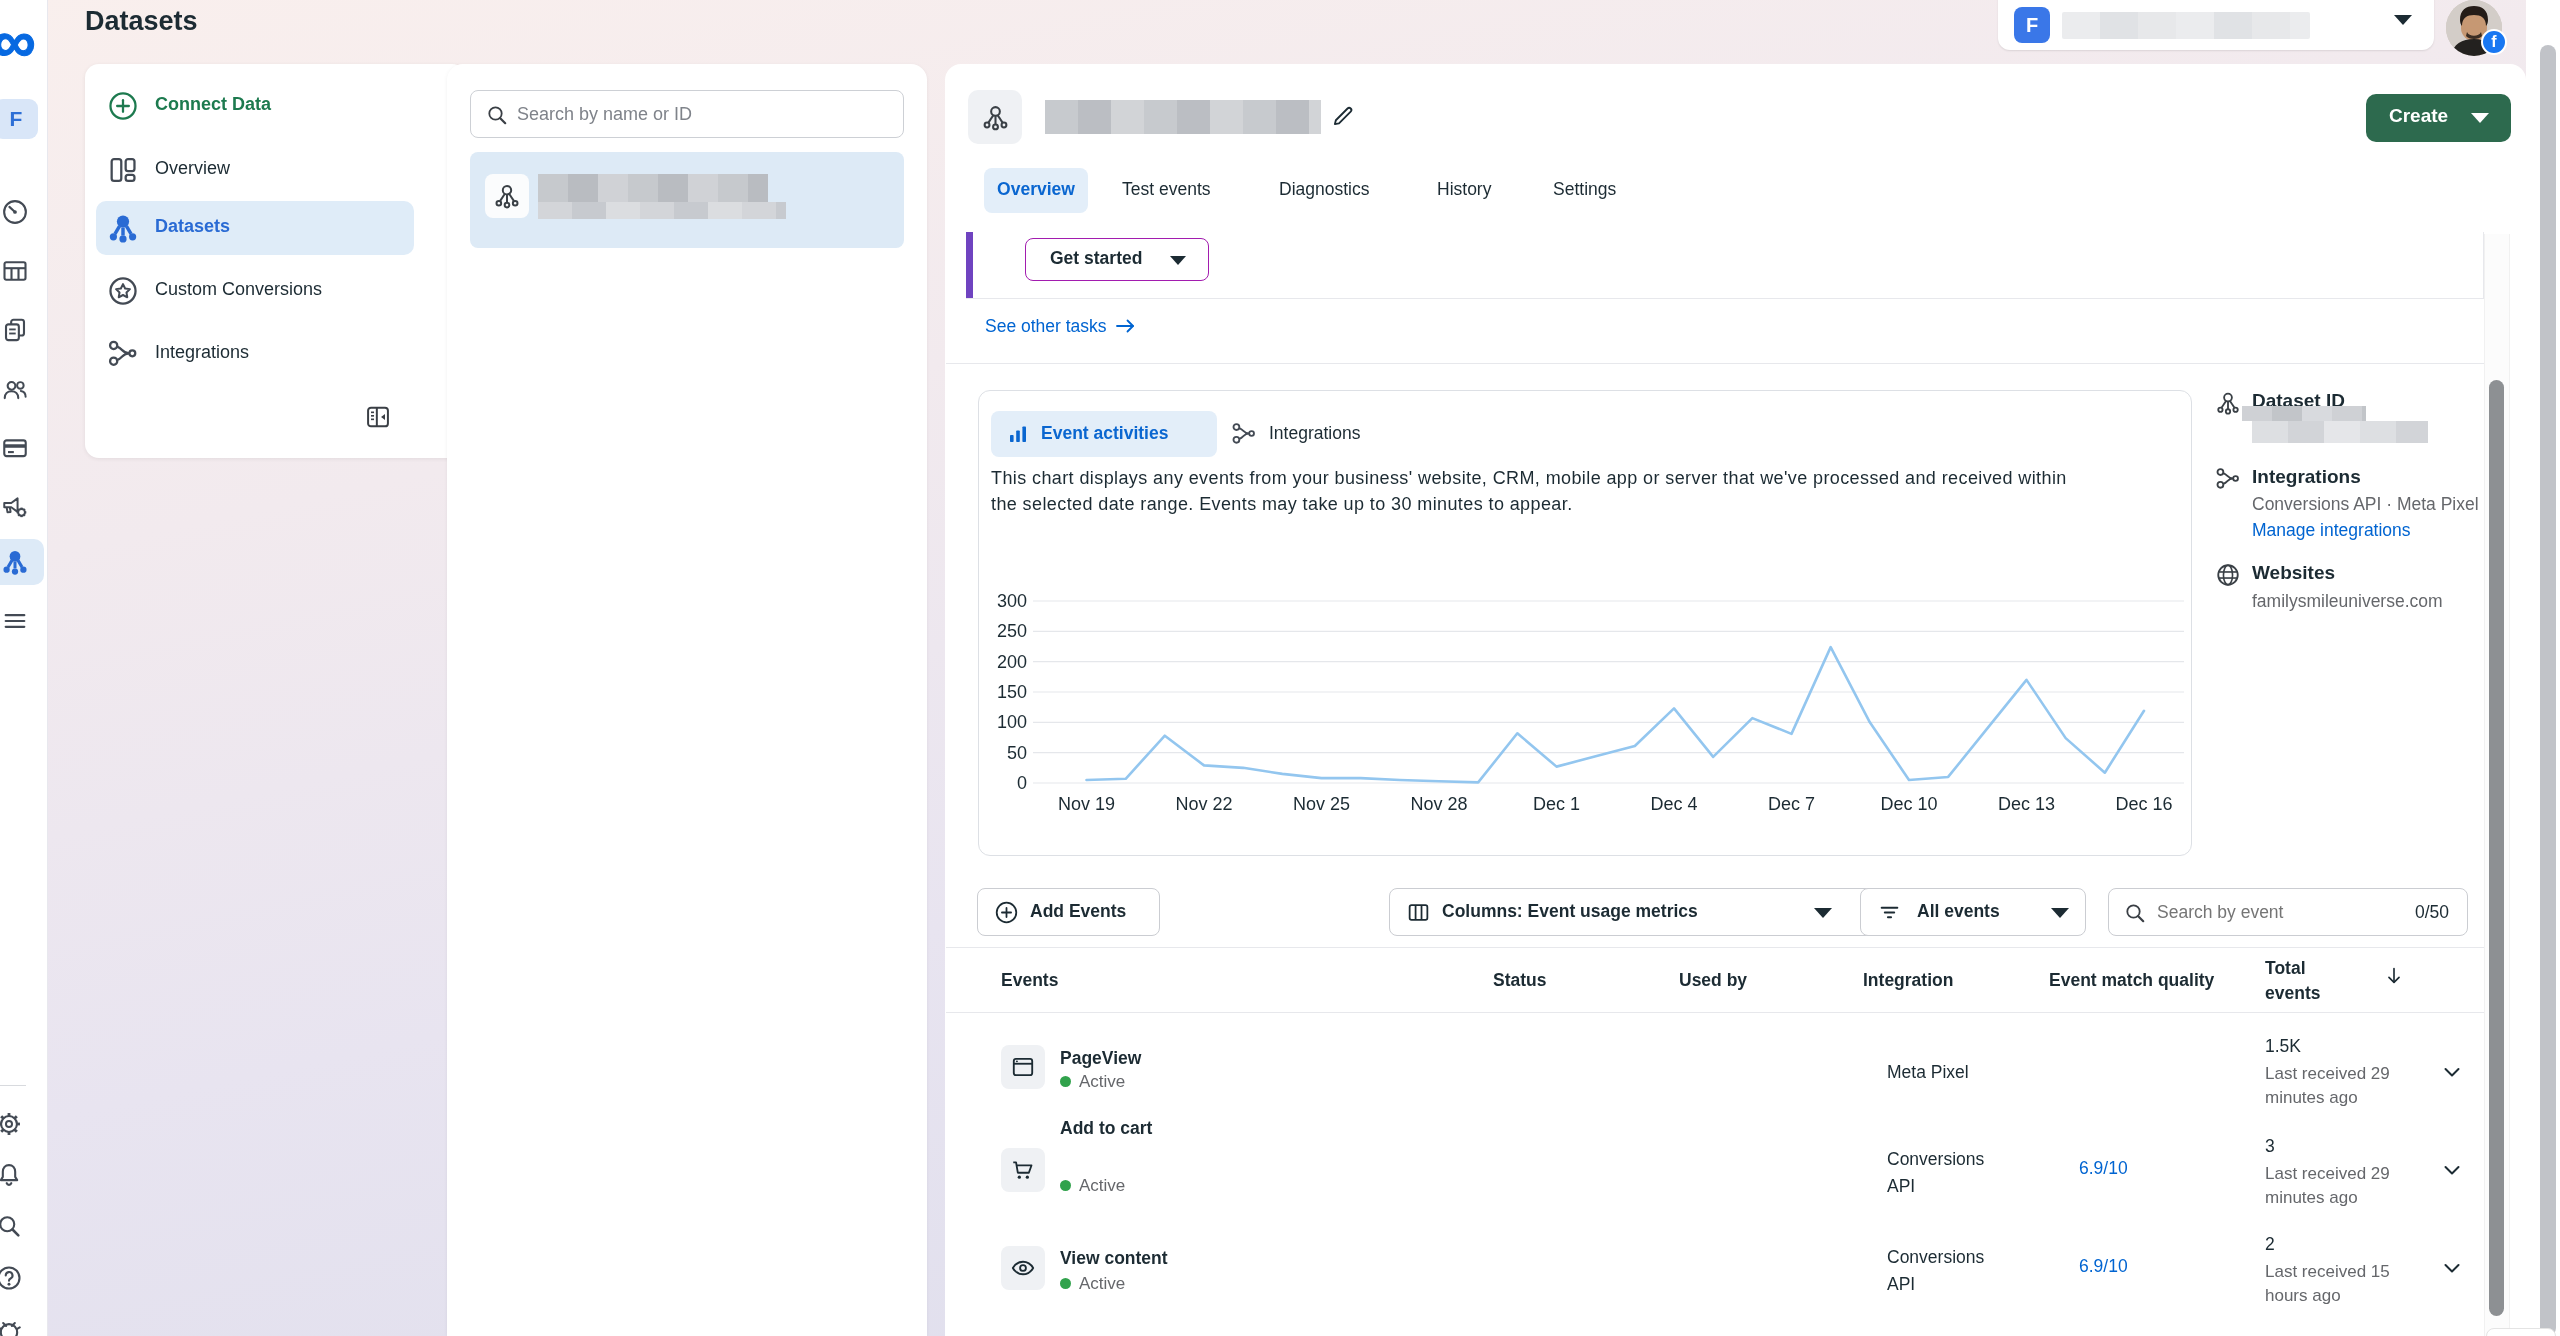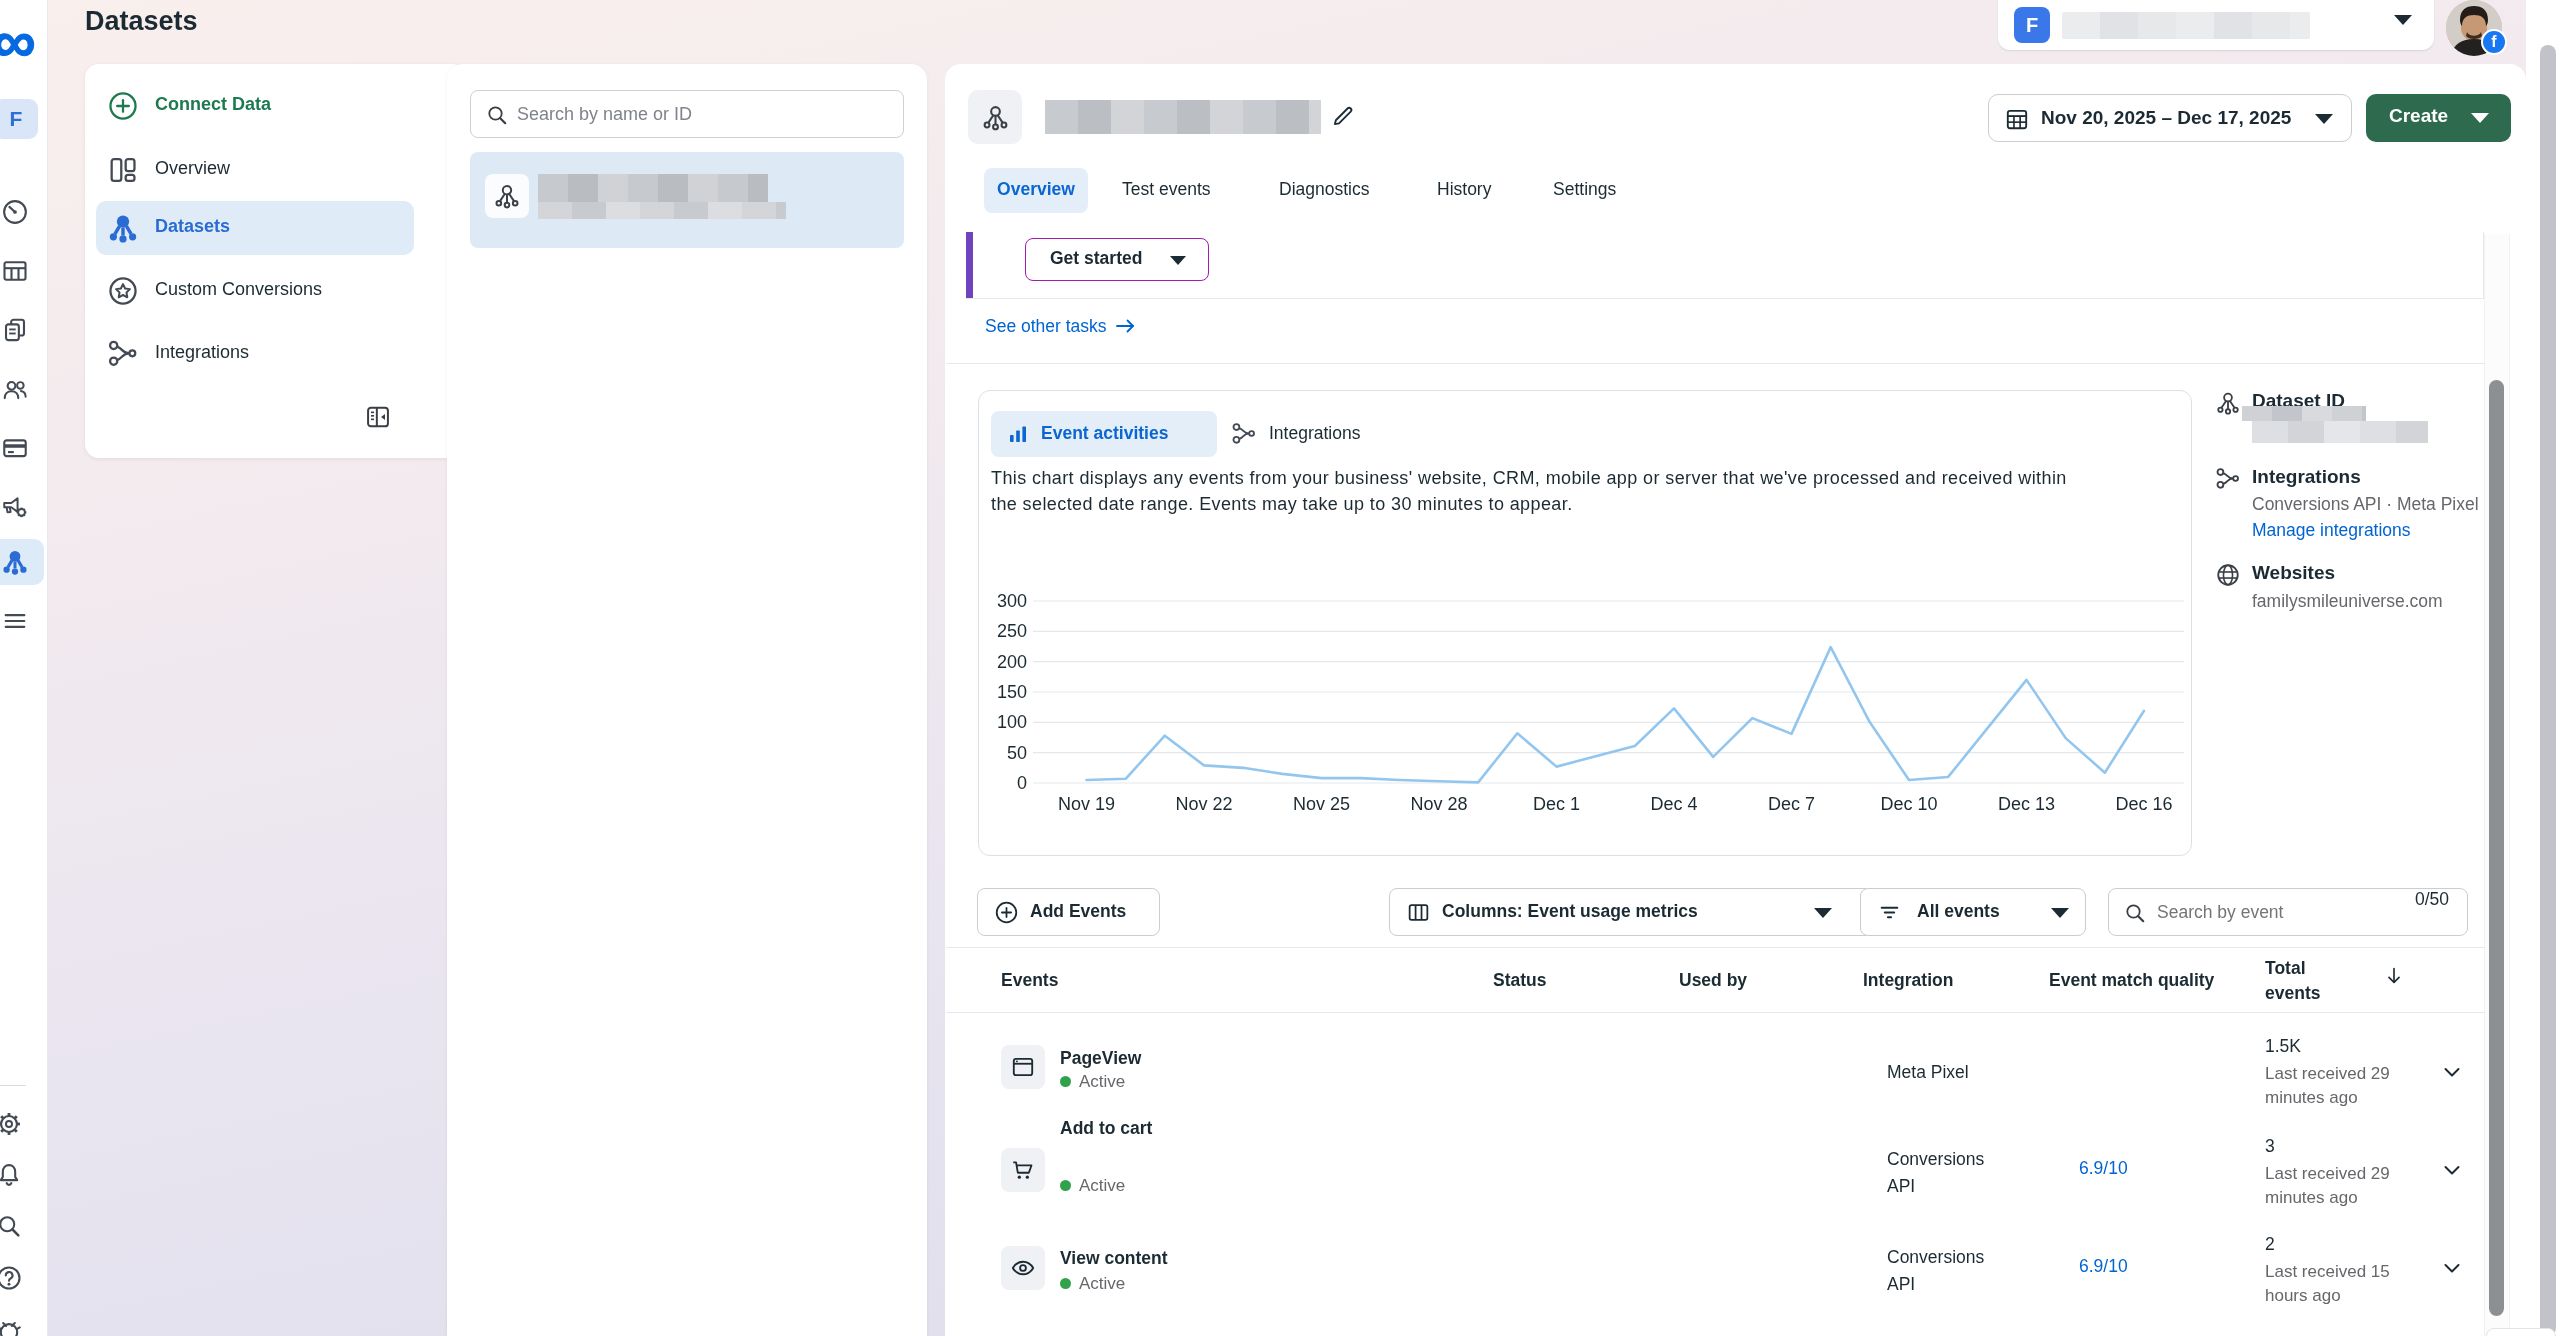--- a/index.html
+++ b/index.html
@@ -362,31 +362,20 @@
           <line x1="12" y1="10.6" x2="12" y2="17.8"></line>
           <line x1="13.8" y1="10.1" x2="18" y2="16.4"></line>
         </g>
       </svg>
     </div>
     <div class="title-redact"></div>
     <svg class="pencil" width="26" height="26" viewBox="0 0 24 24">
       <path d="M4.5 19.5 L5.4 15.9 L16.2 5.1 a2.05 2.05 0 0 1 2.9 2.9 L8.3 18.8 L4.5 19.5 Z" fill="none" stroke="#1c2b33" stroke-width="1.7" stroke-linejoin="round"></path>
     </svg>
 
-    <div class="btn date-btn">
-      <svg width="26" height="26" viewBox="0 0 24 24">
-        <rect x="3.5" y="4.5" width="17" height="16" rx="2" fill="none" stroke="#1c2b33" stroke-width="1.7"></rect>
-        <line x1="3.5" y1="9.3" x2="20.5" y2="9.3" stroke="#1c2b33" stroke-width="1.7"></line>
-        <line x1="9.2" y1="9.3" x2="9.2" y2="20.5" stroke="#1c2b33" stroke-width="1.5"></line>
-        <line x1="14.9" y1="9.3" x2="14.9" y2="20.5" stroke="#1c2b33" stroke-width="1.5"></line>
-        <line x1="3.5" y1="14.9" x2="20.5" y2="14.9" stroke="#1c2b33" stroke-width="1.5"></line>
-      </svg>
-      <span class="dlabel">Nov 20, 2025 – Dec 17, 2025</span>
-      <div class="caret"></div>
-    </div>
 
     <div class="create-btn">
       <span class="clabel">Create</span>
       <div class="caret"></div>
     </div>
 
     <div class="tab-pill">
       <span>Overview</span>
     </div>
     <div class="tab" style="left:177px">Test events</div>
@@ -516,21 +505,21 @@
       </svg>
       <span class="tlabel" style="left:56px;top:12px">All events</span>
       <div class="caret" style="position:absolute;left:190px;top:19px"></div>
     </div>
     <div class="tb-btn" style="left:1163px;width:360px">
       <svg style="position:absolute;left:14px;top:12px" width="24" height="24" viewBox="0 0 24 24">
         <circle cx="10.5" cy="10.5" r="6.2" fill="none" stroke="#3a3f45" stroke-width="1.8"></circle>
         <line x1="15.2" y1="15.2" x2="20.2" y2="20.2" stroke="#3a3f45" stroke-width="2.2" stroke-linecap="round"></line>
       </svg>
       <input type="text" style="position: absolute; left: 48px; top: 1px; width: 230px; height: 44px; border: none; outline: none; font-size: 17.5px; font-family: inherit; background: transparent; color: rgb(28, 43, 51);" placeholder="Search by event">
-      <span style="position:absolute;right:18px;top:0;font-size:17.5px;color:#1c2b33">0/50</span>
+      <span style="position:absolute;right:18px;top:13px;font-size:17.5px;color:#1c2b33">0/50</span>
     </div>
     <div class="toolbar-divider"></div>
 
     <div class="th" style="left:56px">Events</div>
     <div class="th" style="left:548px">Status</div>
     <div class="th" style="left:734px">Used by</div>
     <div class="th" style="left:918px">Integration</div>
     <div class="th" style="left:1104px">Event match quality</div>
     <div class="th" style="left:1320px;top:892px;width:86px;white-space:normal;line-height:25px">Total events</div>
     <svg class="abs" style="left:1438px;top:901px" width="22" height="22" viewBox="0 0 24 24">

